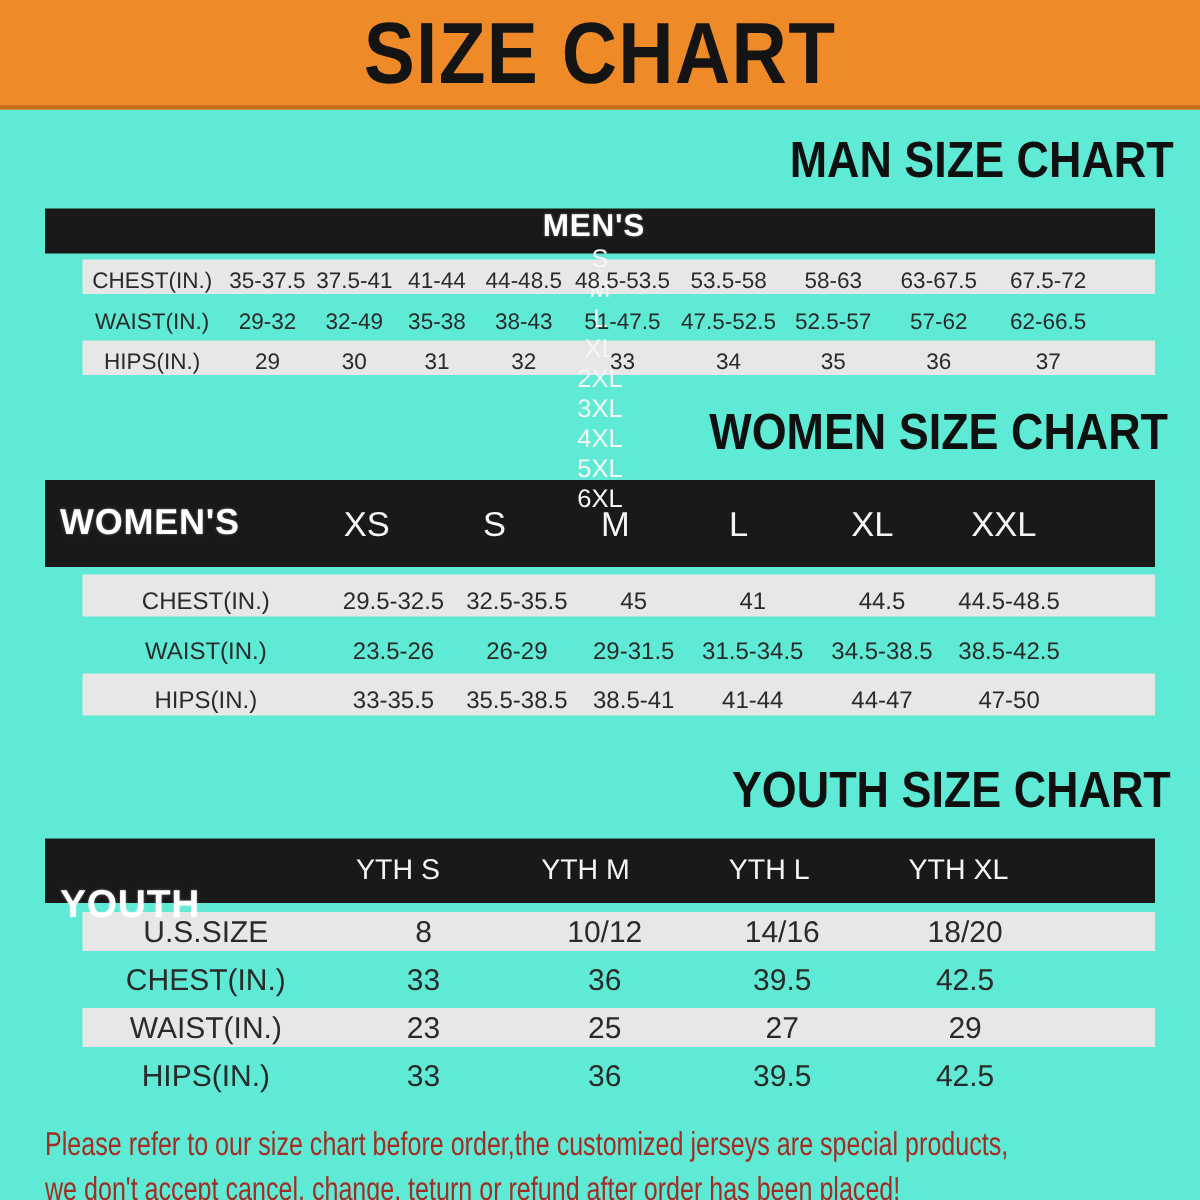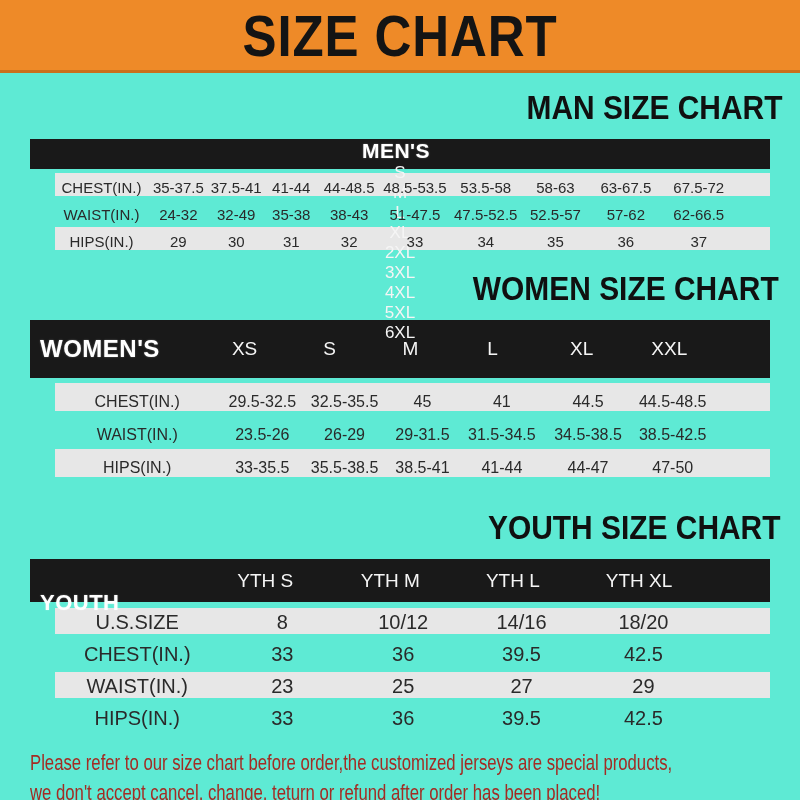--- a/index.html
+++ b/index.html
@@ -29,27 +29,27 @@
   .thead .cell { color:#f5f5f5; }
   .thead .cell.label { text-align:left; padding-left:10px; font-weight:bold; color:#ffffff;
                        text-shadow:0 0 2px rgba(255,255,255,0.35); }
 
   .men   .thead { height:30px;flex-direction:column; }
   .men   .thead .cell { font-size:17px; }
   .men   .thead .cell.label { font-size:21px; letter-spacing:0.5px; }
   .men   .trow  { height:23px; margin-top:4px; font-size:15px; }
 
   .women .thead { height:58px; }
-  .women .thead .cell { font-size:19px; }
+  .women .thead .cell { font-size:23px; }
   .women .thead .cell.label { font-size:24px; letter-spacing:0.5px; }
   .women .trow  { height:28px; margin-top:5px; font-size:16px; }
 
   .youth .thead { height:43px; }
   .youth .thead .cell { font-size:19px; }
-  .youth .thead .cell.label { font-size:22px; letter-spacing:0.5px;margin-top:44px; }
+  .youth .thead .cell.label { font-size:26px; letter-spacing:0.5px;margin-top:44px; }
   .youth .trow  { height:26px; margin-top:6px; font-size:20px; }
 
   
   .men .cell:nth-child(1){width:13%}   .men .cell:nth-child(2){width:8.5%}
   .men .cell:nth-child(3){width:7.7%}  .men .cell:nth-child(4){width:7.7%}
   .men .cell:nth-child(5){width:8.5%}  .men .cell:nth-child(6){width:9.9%}
   .men .cell:nth-child(7){width:9.9%}  .men .cell:nth-child(8){width:9.6%}
   .men .cell:nth-child(9){width:10.1%} .men .cell:nth-child(10){width:10.3%}
   .men .cell:nth-child(11){width:4.8%}
 
@@ -102,21 +102,21 @@
       <div class="cell">44-48.5</div>
       <div class="cell">48.5-53.5</div>
       <div class="cell">53.5-58</div>
       <div class="cell">58-63</div>
       <div class="cell">63-67.5</div>
       <div class="cell">67.5-72</div>
       <div class="cell trailer"></div>
     </div>
     <div class="trow">
       <div class="cell label">WAIST(IN.)</div>
-      <div class="cell">24-32</div>
+      <div class="cell">29-32</div>
       <div class="cell">32-49</div>
       <div class="cell">35-38</div>
       <div class="cell">38-43</div>
       <div class="cell">51-47.5</div>
       <div class="cell">47.5-52.5</div>
       <div class="cell">52.5-57</div>
       <div class="cell">57-62</div>
       <div class="cell">62-66.5</div>
       <div class="cell trailer"></div>
     </div>

